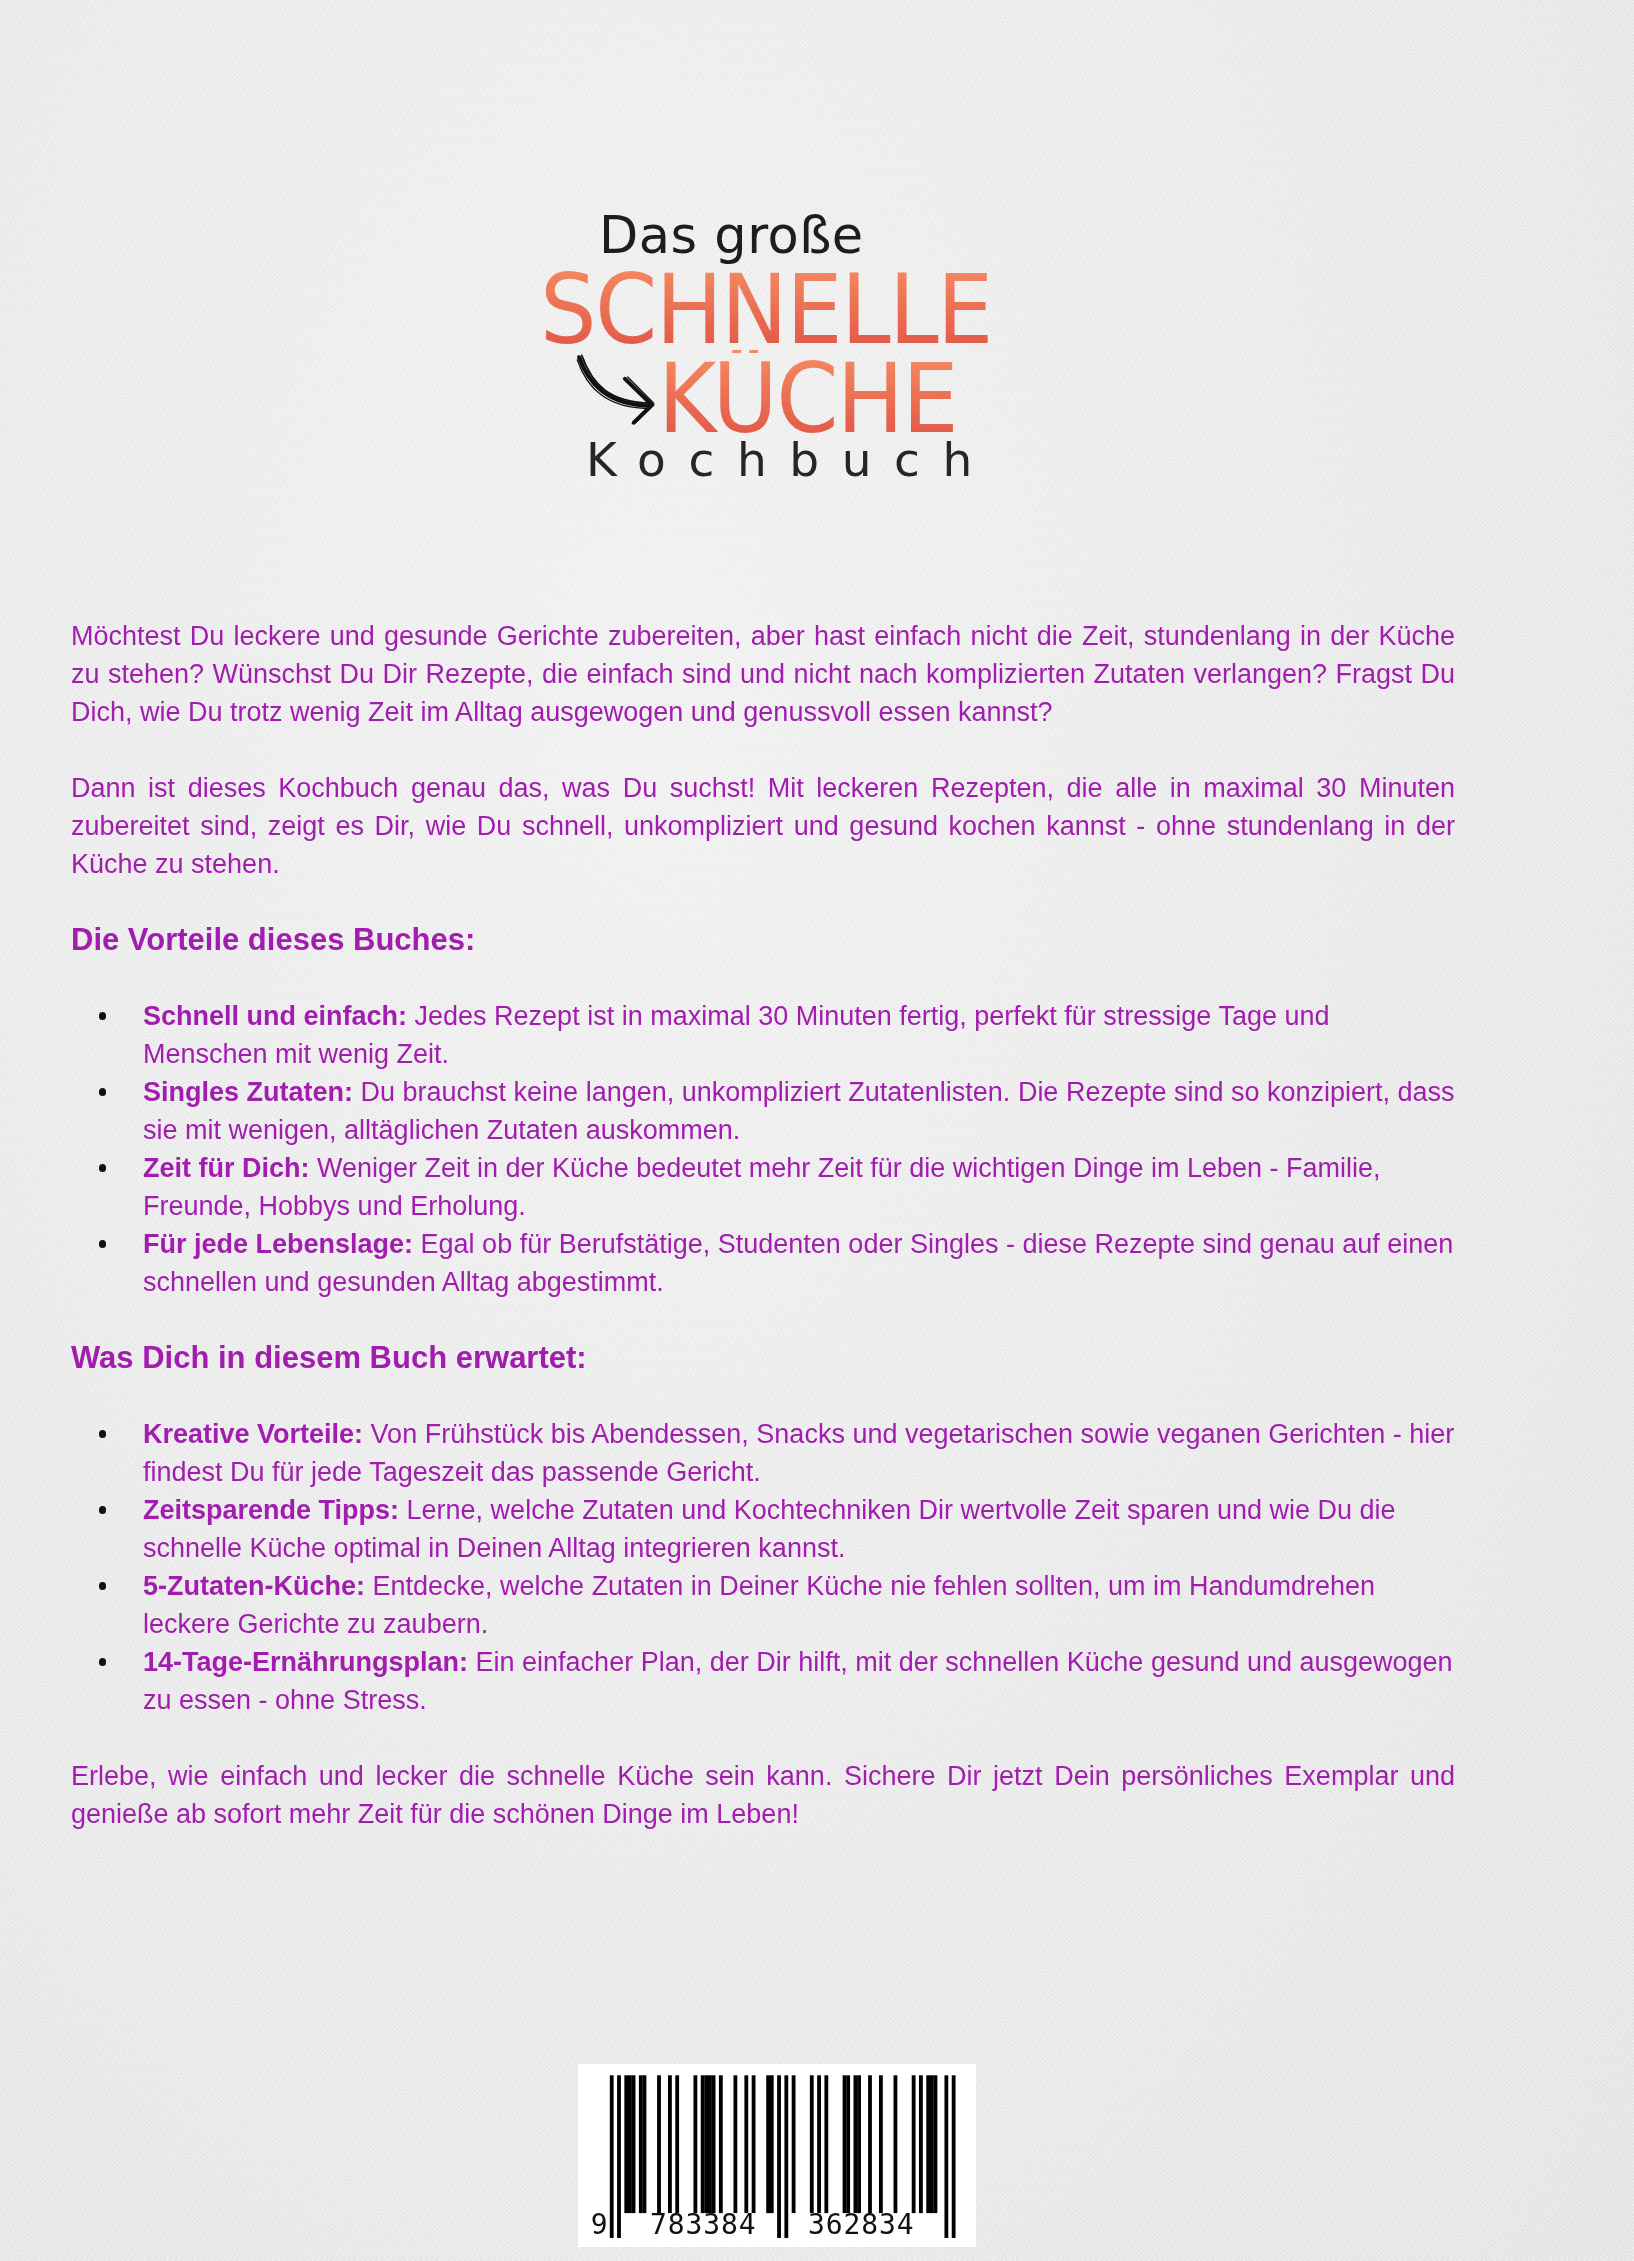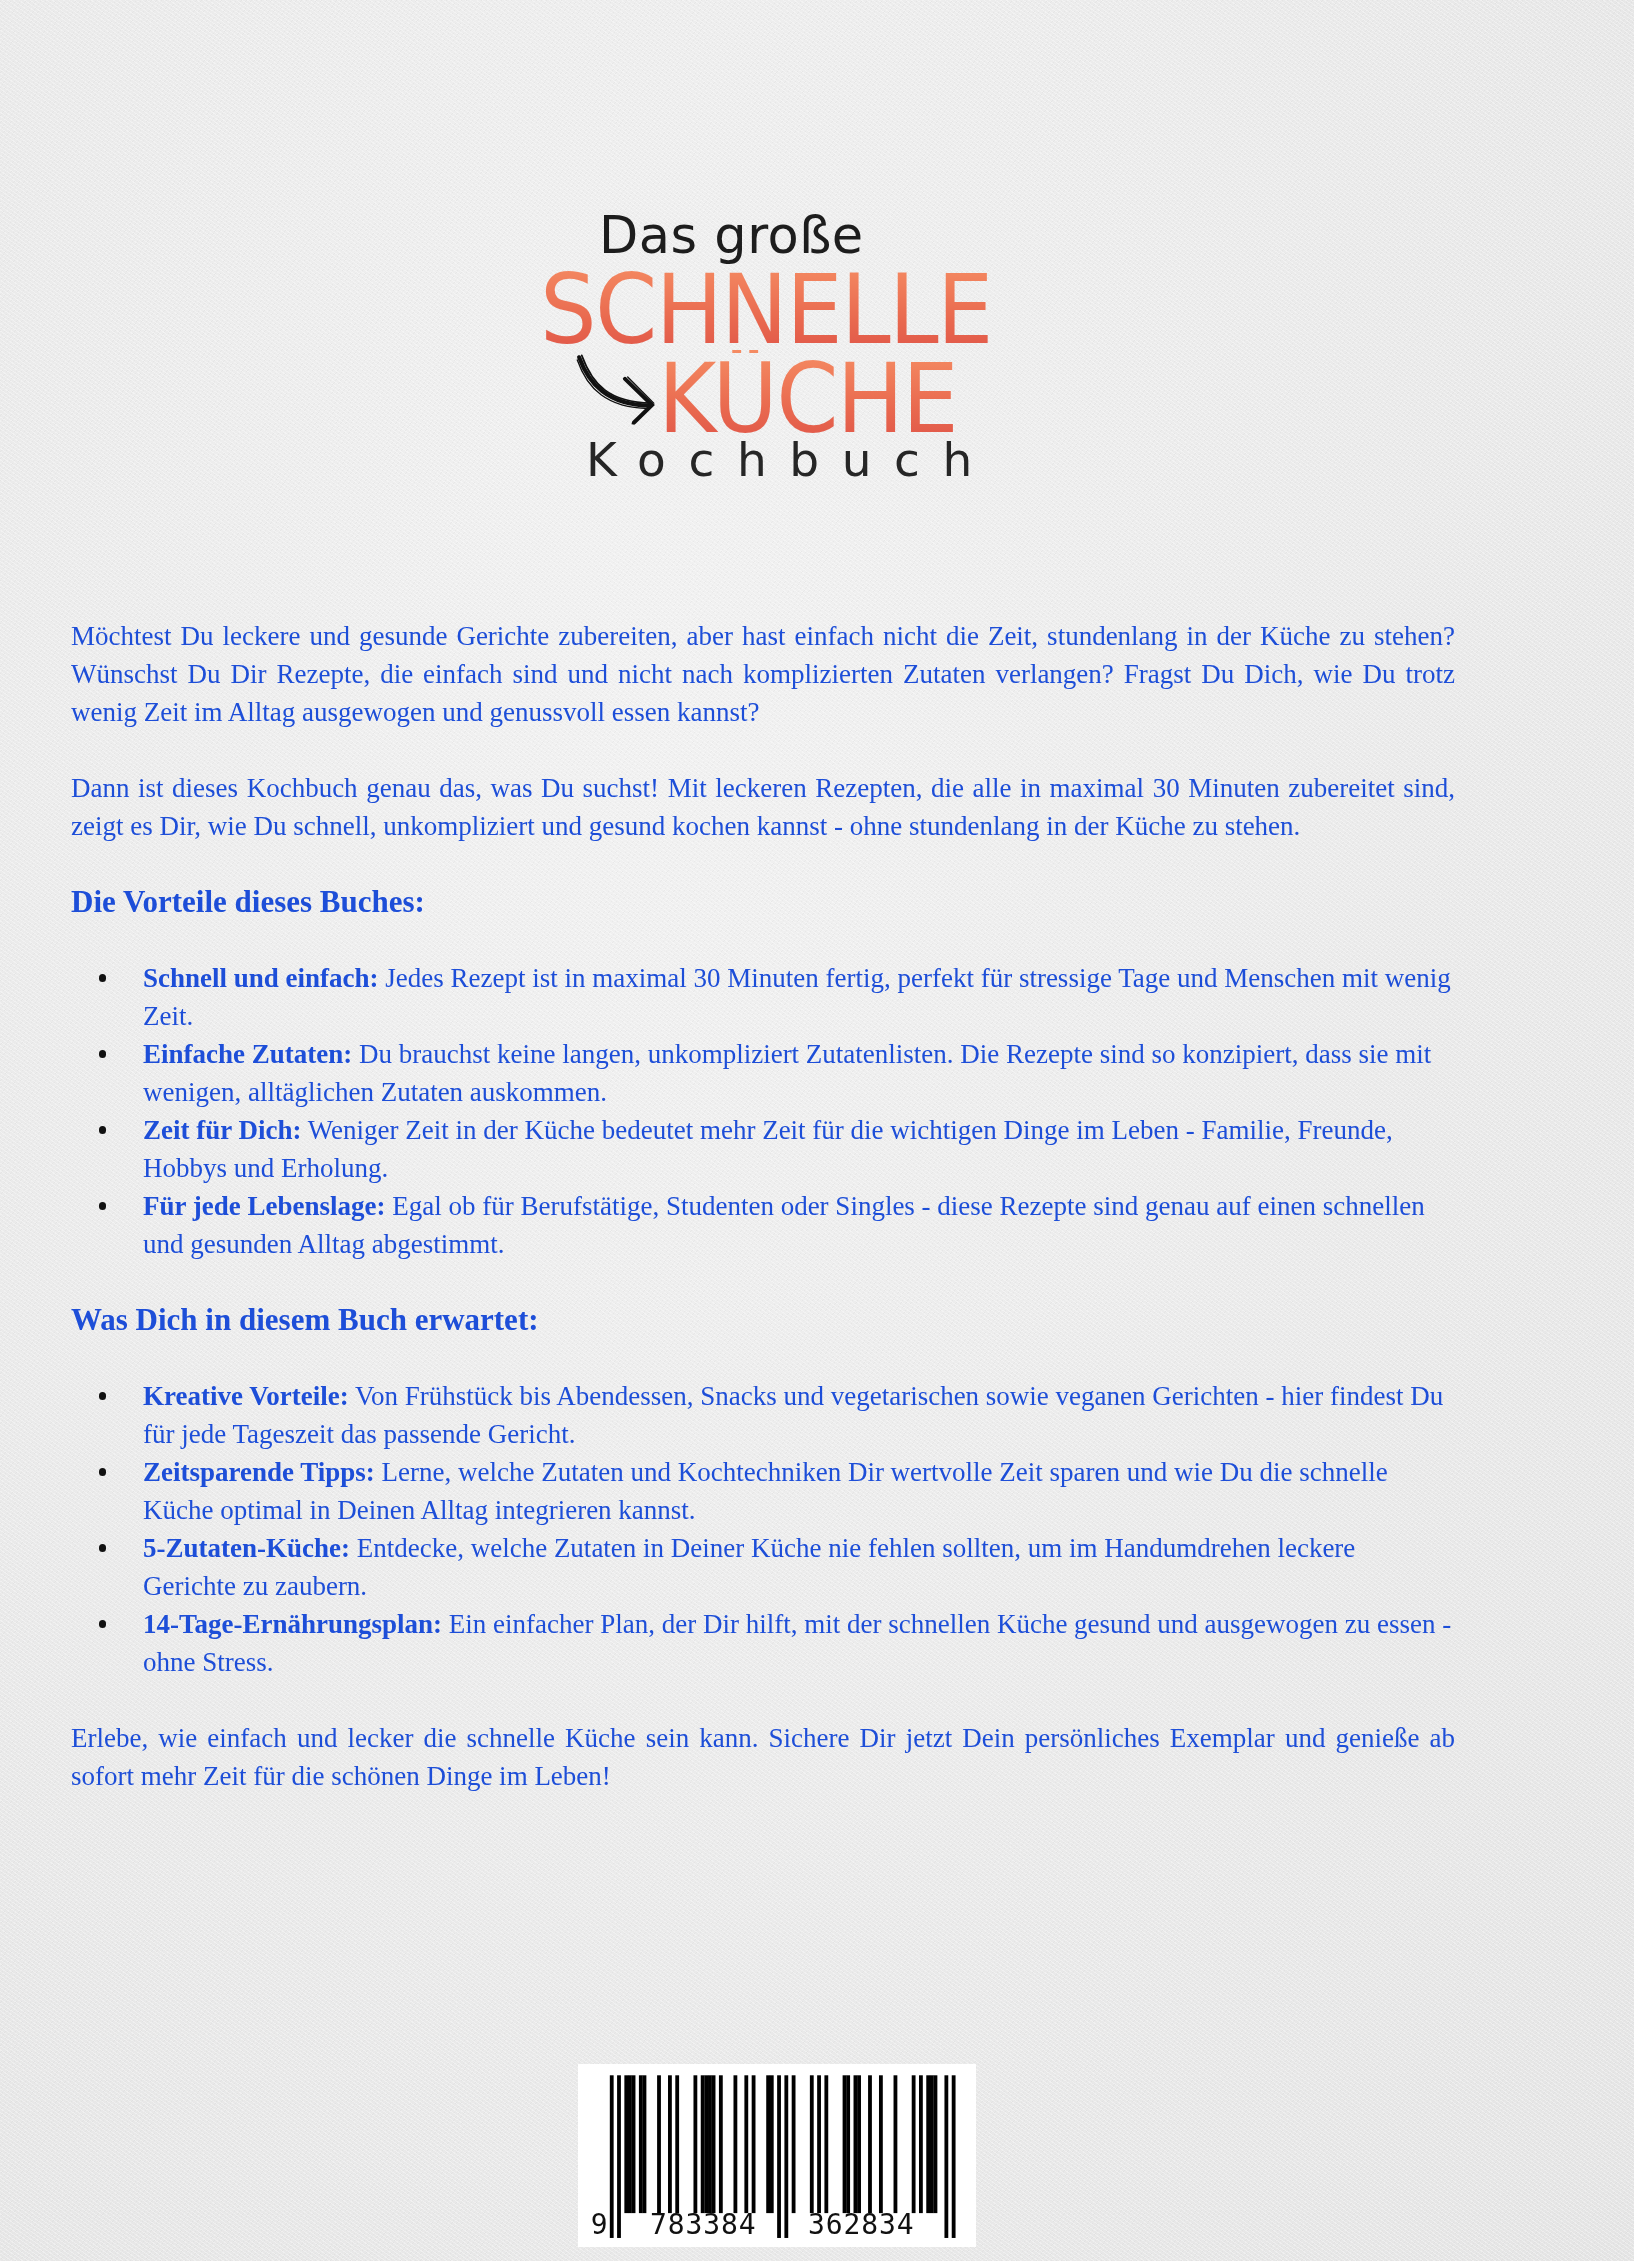--- a/index.html
+++ b/index.html
@@ -30,22 +30,22 @@
   .title-kueche { left: 658px; top: 350px; font-size: 97px; letter-spacing: -1.8px; transform: scaleX(0.92); transform-origin: left top; }
   .title-kochbuch {
     position: absolute; left: 586px; top: 432px; white-space: nowrap;
     font-family: "DejaVu Sans", sans-serif; font-size: 47px; color: #262626;
     letter-spacing: 22.6px; font-weight: normal;
   }
   .arrow { position: absolute; left: 571px; top: 348px; width: 90px; height: 77px; }
 
   .body-text {
     position: absolute; left: 71px; top: 617px; width: 1384px;
-    font-family: Liberation Serif, serif; font-size: 27px; line-height: 38px;
-    color: #1d4ed8;
+    font-family: Liberation Sans, sans-serif; font-size: 27px; line-height: 38px;
+    color: #a21caf;
   }
   .body-text p { margin: 0 0 38px 0; text-align: justify; }
   .body-text p.last { margin-bottom: 0; }
   .body-text h3 { margin: 0 0 38px 0; font-size: 31px; line-height: 38px; font-weight: bold; }
   .body-text ul { list-style: none; margin: 0 0 38px 0; padding: 0; }
   .body-text li { position: relative; padding-left: 72px; }
   .body-text li .dot {
     position: absolute; left: 28px; top: 15.4px; width: 7.2px; height: 7.2px;
     border-radius: 50%; background: #111;
   }
@@ -81,21 +81,21 @@
   <div class="title-kochbuch">Kochbuch</div>
 </div>
 
 <div class="body-text">
   <p>Möchtest Du leckere und gesunde Gerichte zubereiten, aber hast einfach nicht die Zeit, stundenlang in der Küche zu stehen? Wünschst Du Dir Rezepte, die einfach sind und nicht nach komplizierten Zutaten verlangen? Fragst Du Dich, wie Du trotz wenig Zeit im Alltag ausgewogen und genussvoll essen kannst?</p>
   <p>Dann ist dieses Kochbuch genau das, was Du suchst! Mit leckeren Rezepten, die alle in maximal 30 Minuten zubereitet sind, zeigt es Dir, wie Du schnell, unkompliziert und gesund kochen kannst - ohne stundenlang in der Küche zu stehen.</p>
 
   <h3>Die Vorteile dieses Buches:</h3>
   <ul>
     <li><span class="dot"></span><b>Schnell und einfach:</b><span> Jedes Rezept ist in maximal 30 Minuten fertig, perfekt für stressige Tage und Menschen mit wenig Zeit.</span></li>
-    <li><span class="dot"></span><b>Einfache Zutaten:</b><span> Du brauchst keine langen, unkompliziert Zutatenlisten. Die Rezepte sind so konzipiert, dass sie mit wenigen, alltäglichen Zutaten auskommen.</span></li>
+    <li><span class="dot"></span><b>Singles Zutaten:</b><span> Du brauchst keine langen, unkompliziert Zutatenlisten. Die Rezepte sind so konzipiert, dass sie mit wenigen, alltäglichen Zutaten auskommen.</span></li>
     <li><span class="dot"></span><b>Zeit für Dich:</b><span> Weniger Zeit in der Küche bedeutet mehr Zeit für die wichtigen Dinge im Leben - Familie, Freunde, Hobbys und Erholung.</span></li>
     <li><span class="dot"></span><b>Für jede Lebenslage:</b><span> Egal ob für Berufstätige, Studenten oder Singles - diese Rezepte sind genau auf einen schnellen und gesunden Alltag abgestimmt.</span></li>
   </ul>
 
   <h3>Was Dich in diesem Buch erwartet:</h3>
   <ul>
     <li><span class="dot"></span><b>Kreative Vorteile:</b><span> Von Frühstück bis Abendessen, Snacks und vegetarischen sowie veganen Gerichten - hier findest Du für jede Tageszeit das passende Gericht.</span></li>
     <li><span class="dot"></span><b>Zeitsparende Tipps:</b><span> Lerne, welche Zutaten und Kochtechniken Dir wertvolle Zeit sparen und wie Du die schnelle Küche optimal in Deinen Alltag integrieren kannst.</span></li>
     <li><span class="dot"></span><b>5-Zutaten-Küche:</b><span> Entdecke, welche Zutaten in Deiner Küche nie fehlen sollten, um im Handumdrehen leckere Gerichte zu zaubern.</span></li>
     <li><span class="dot"></span><b>14-Tage-Ernährungsplan:</b><span> Ein einfacher Plan, der Dir hilft, mit der schnellen Küche gesund und ausgewogen zu essen - ohne Stress.</span></li>

